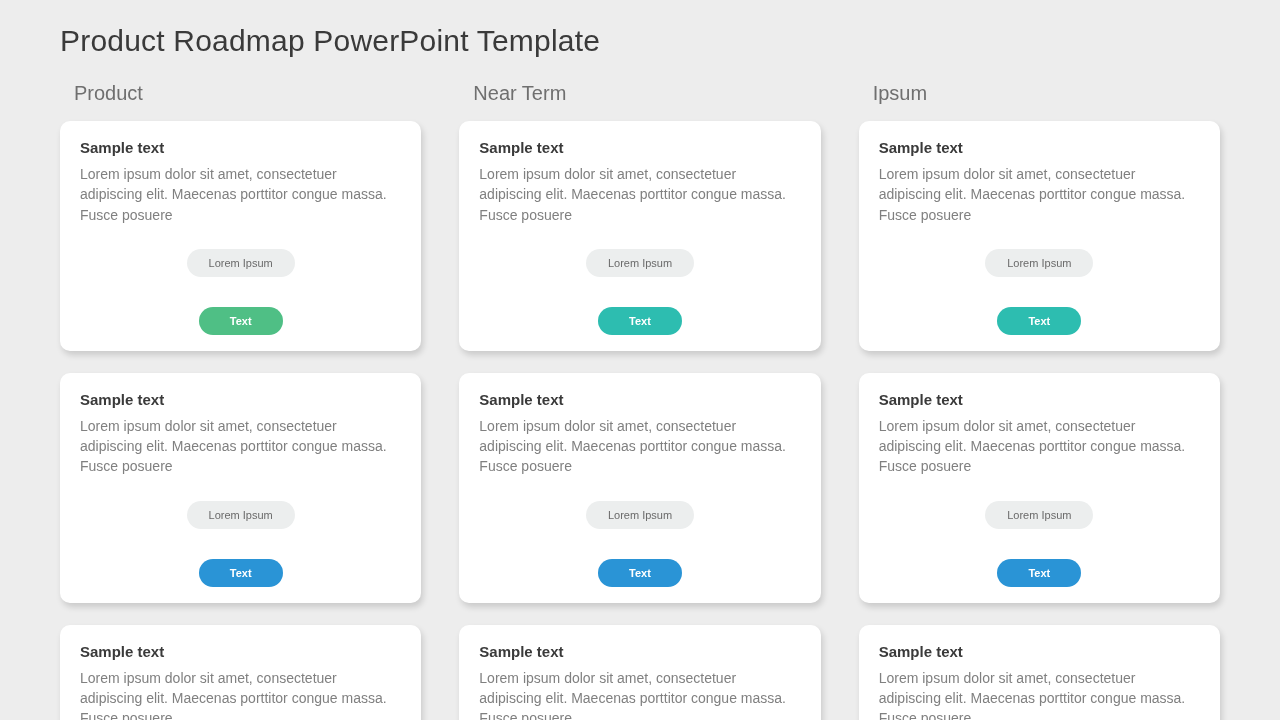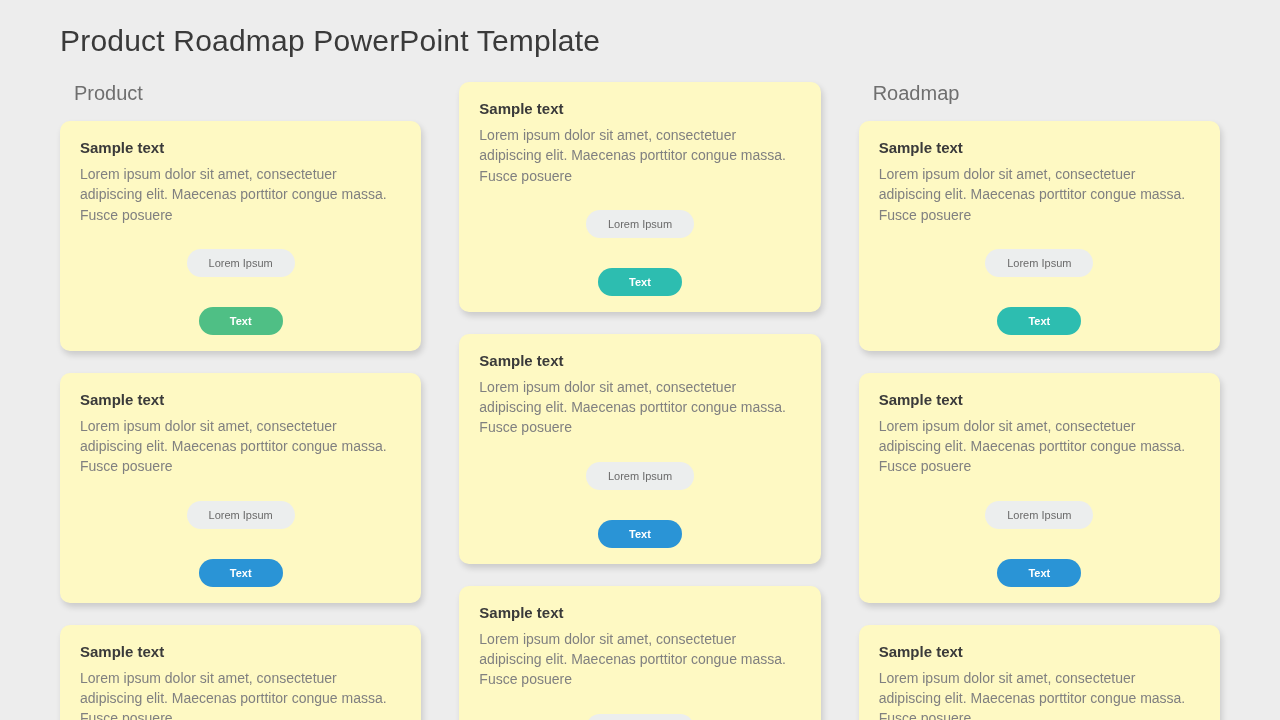--- a/index.html
+++ b/index.html
@@ -26,21 +26,21 @@
     display: flex;
     flex-direction: column;
   }
   .col-header {
     font-size: 20px;
     font-weight: 400;
     color: #6f6f6f;
     margin: 0 0 16px 14px;
   }
   .card {
-    background: #fef9c3;
+    background: #ffffff;
     border-radius: 10px;
     padding: 18px 20px 16px 20px;
     margin-bottom: 22px;
     box-shadow: 2px 4px 6px rgba(0,0,0,0.15);
   }
   .card-title {
     font-size: 15px;
     font-weight: 700;
     color: #3a3a3a;
     margin-bottom: 8px;
@@ -104,20 +104,21 @@
       <div class="card">
         <div class="card-title">Sample text</div>
         <div class="card-body">Lorem ipsum dolor sit amet, consectetuer adipiscing elit. Maecenas porttitor congue massa. Fusce posuere</div>
         <div class="pill-row">
           <span class="pill pill-light">Lorem Ipsum</span>
           <span class="pill pill-color" style="background: rgb(45, 189, 176);">Text</span>
         </div>
       </div>
     </div>
     <div class="column">
+      <div class="col-header">Near Term</div>
       <div class="card">
         <div class="card-title">Sample text</div>
         <div class="card-body">Lorem ipsum dolor sit amet, consectetuer adipiscing elit. Maecenas porttitor congue massa. Fusce posuere</div>
         <div class="pill-row">
           <span class="pill pill-light">Lorem Ipsum</span>
           <span class="pill pill-color" style="background: rgb(45, 189, 176);">Text</span>
         </div>
       </div>
       <div class="card">
         <div class="card-title">Sample text</div>
@@ -130,21 +131,21 @@
       <div class="card">
         <div class="card-title">Sample text</div>
         <div class="card-body">Lorem ipsum dolor sit amet, consectetuer adipiscing elit. Maecenas porttitor congue massa. Fusce posuere</div>
         <div class="pill-row">
           <span class="pill pill-light">Lorem Ipsum</span>
           <span class="pill pill-color" style="background: rgb(45, 189, 176);">Text</span>
         </div>
       </div>
     </div>
     <div class="column">
-      <div class="col-header">Roadmap</div>
+      <div class="col-header">Ipsum</div>
       <div class="card">
         <div class="card-title">Sample text</div>
         <div class="card-body">Lorem ipsum dolor sit amet, consectetuer adipiscing elit. Maecenas porttitor congue massa. Fusce posuere</div>
         <div class="pill-row">
           <span class="pill pill-light">Lorem Ipsum</span>
           <span class="pill pill-color" style="background: rgb(45, 189, 176);">Text</span>
         </div>
       </div>
       <div class="card">
         <div class="card-title">Sample text</div>

